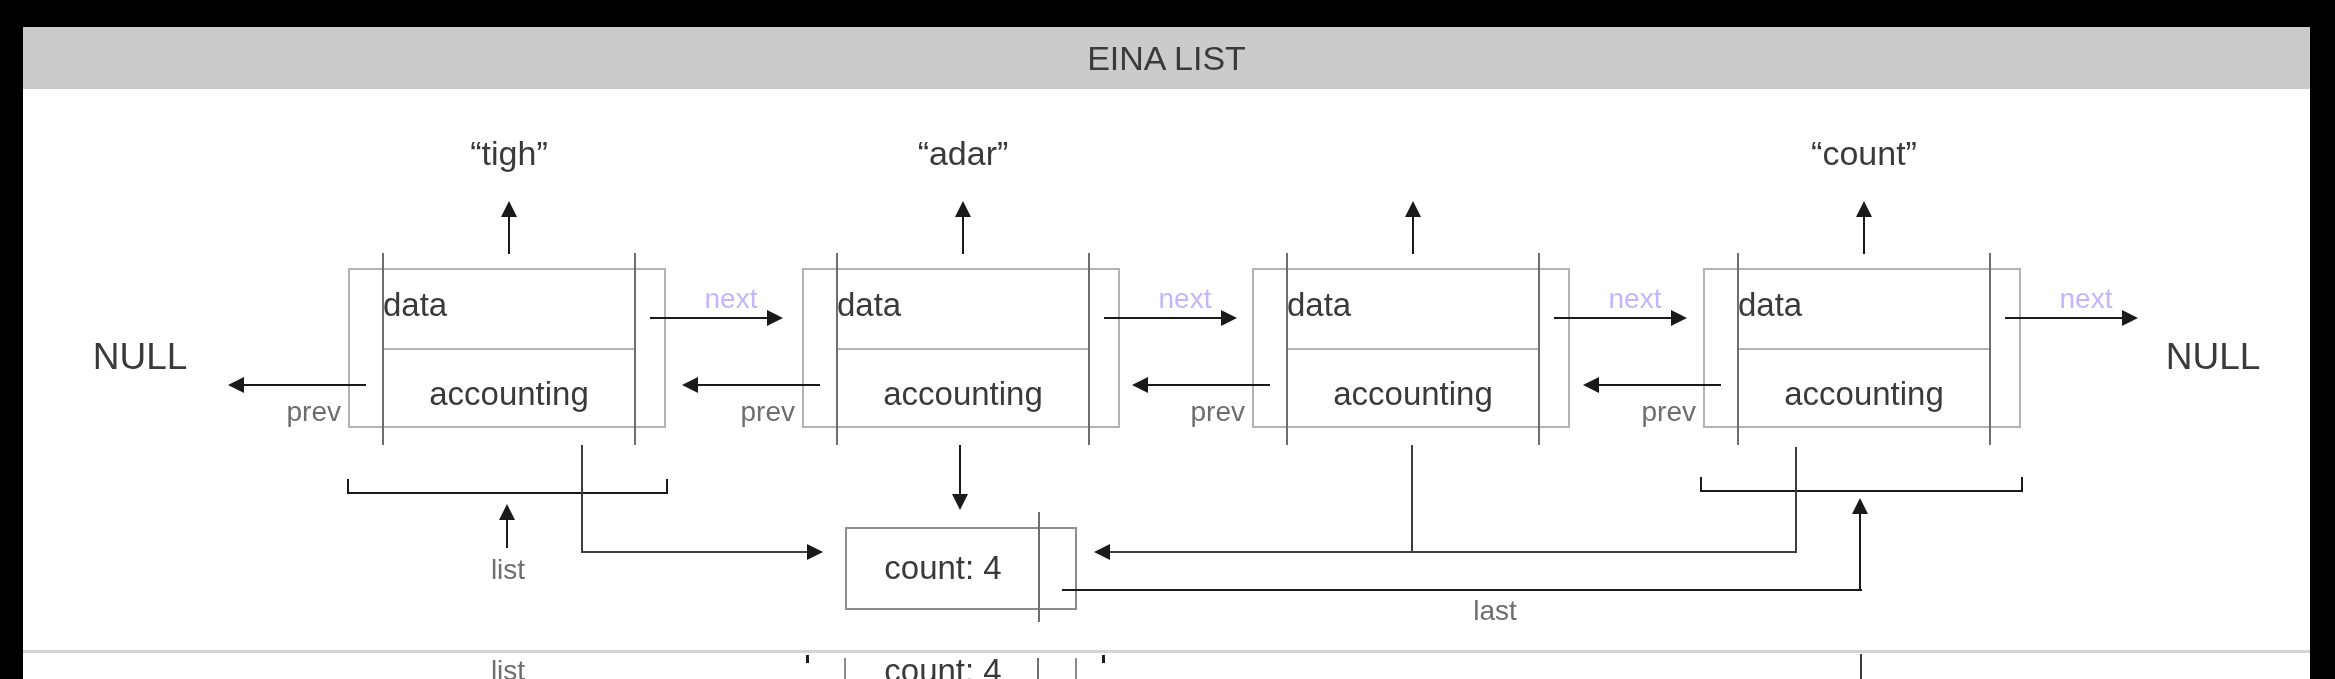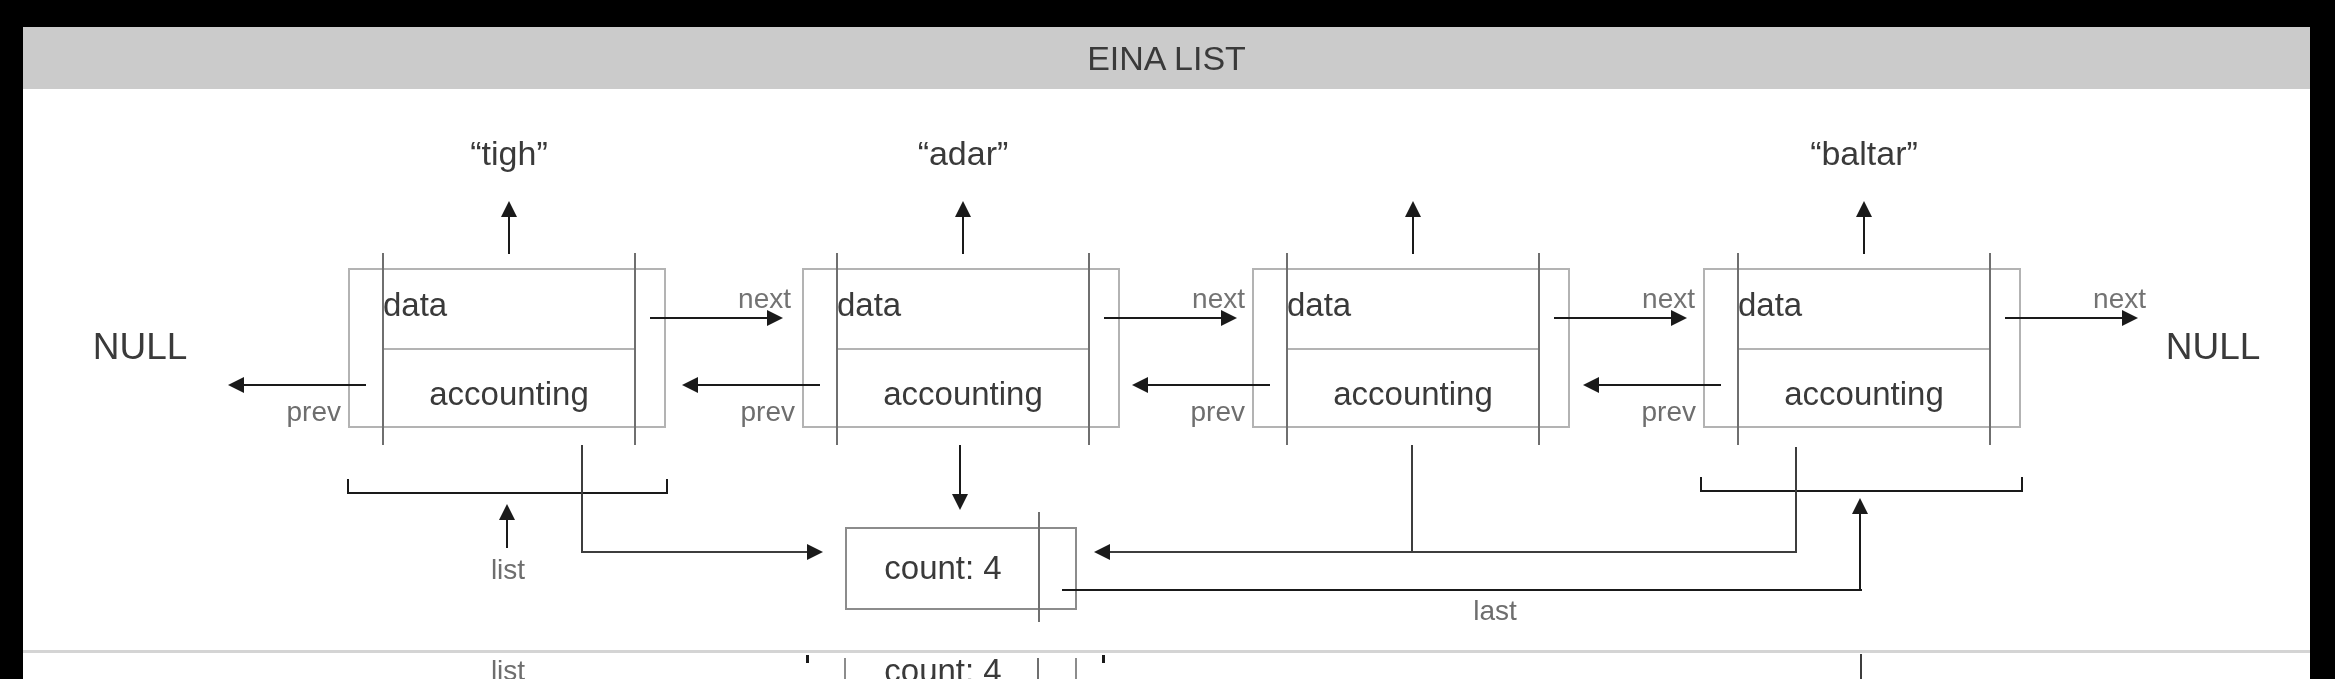--- a/index.html
+++ b/index.html
@@ -31,26 +31,26 @@
   .uparrow-line{left:160px;top:210px;width:2px;height:44px;background:#1a1a1a;}
   .uparrow-head{left:153px;top:201px;}
   .obox{left:0;top:268px;width:318px;height:160px;border:2px solid #b3b3b3;background:transparent;}
   .ivl{top:253px;height:192px;width:2px;background:#6f6f6f;}
   .ivl-l{left:34px;} .ivl-r{left:286px;}
   .divider{left:36px;top:348px;width:250px;height:2px;background:#b3b3b3;}
   .cell-data{left:35px;top:288px;width:252px;text-align:left;font-size:33px;color:#3a3a3a;line-height:1;}
   .cell-acc{left:35px;top:377px;width:252px;text-align:center;font-size:33px;color:#3a3a3a;line-height:1;}
   .next-line{left:302px;top:317px;width:117px;}
   .next-head{left:419px;top:310px;}
-  .next-label{left:323px;top:285px;width:120px;text-align:right;font-size:28px;color:#737373;line-height:1;}
+  .next-label{left:323px;top:285px;width:120px;text-align:center;font-size:28px;color:#c4b5fd;line-height:1;}
   .prev-line{left:-104px;top:384px;width:122px;}
   .prev-head{left:-120px;top:377px;}
   .prev-label{left:-127px;top:398px;width:120px;text-align:right;font-size:28px;color:#6e6e6e;line-height:1;}
 
-  .null-text{top:328px;width:130px;font-size:37px;color:#3a3a3a;line-height:1;text-align:center;}
+  .null-text{top:338px;width:130px;font-size:37px;color:#3a3a3a;line-height:1;text-align:center;}
 
   .count-box{left:845px;top:527px;width:232px;height:83px;border:2px solid #8c8c8c;}
   .count-ivl{left:1038px;top:512px;height:110px;width:2px;background:#6f6f6f;}
   .count-text{left:847px;top:551px;width:192px;text-align:center;font-size:33px;color:#3a3a3a;line-height:1;}
 
   .separator{left:23px;top:650px;width:2287px;height:3px;background:#d4d4d4;}
 </style>
 </head>
 <body>
 
@@ -112,21 +112,21 @@
     <div class="cell-acc">accounting</div>
     <div class="hl next-line"></div>
     <div class="tri tri-r next-head"></div>
     <div class="next-label">next</div>
     <div class="hl prev-line"></div>
     <div class="tri tri-l prev-head"></div>
     <div class="prev-label">prev</div>
   </div>
 
   <div class="node" style="left:1703px;">
-    <div class="node-label">“baltar”</div>
+    <div class="node-label">“count”</div>
     <div class="uparrow-line"></div>
     <div class="tri tri-u uparrow-head"></div>
     <div class="obox"></div>
     <div class="ivl ivl-l"></div>
     <div class="ivl ivl-r"></div>
     <div class="divider"></div>
     <div class="cell-data">data</div>
     <div class="cell-acc">accounting</div>
     <div class="hl next-line"></div>
     <div class="tri tri-r next-head"></div>

